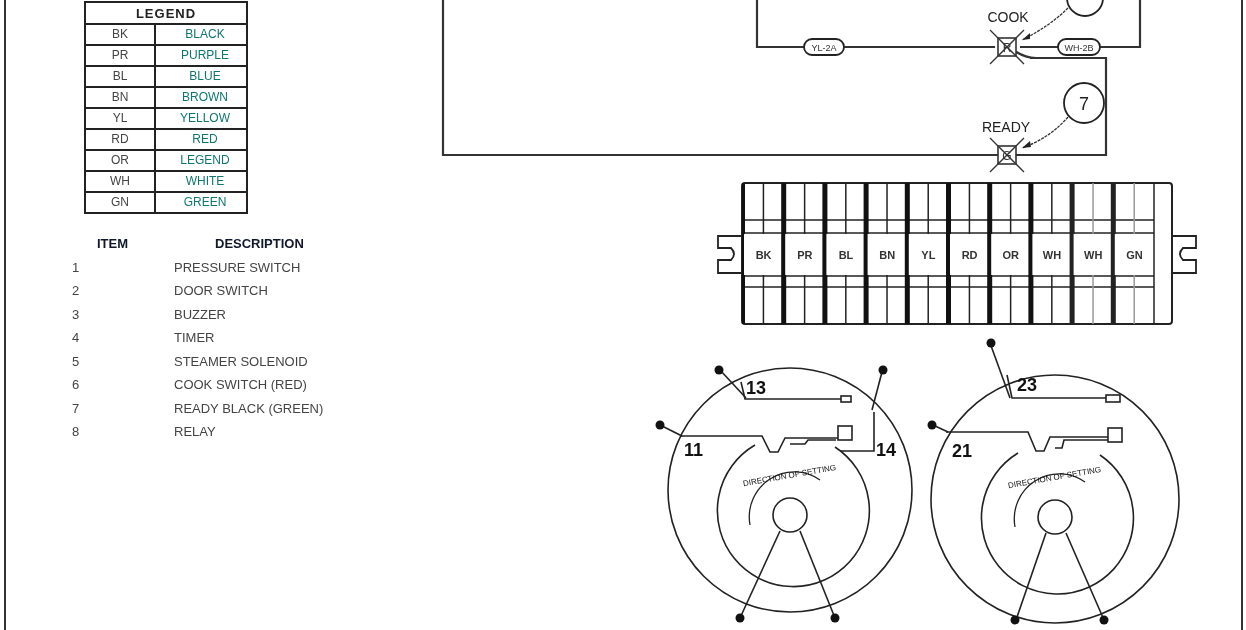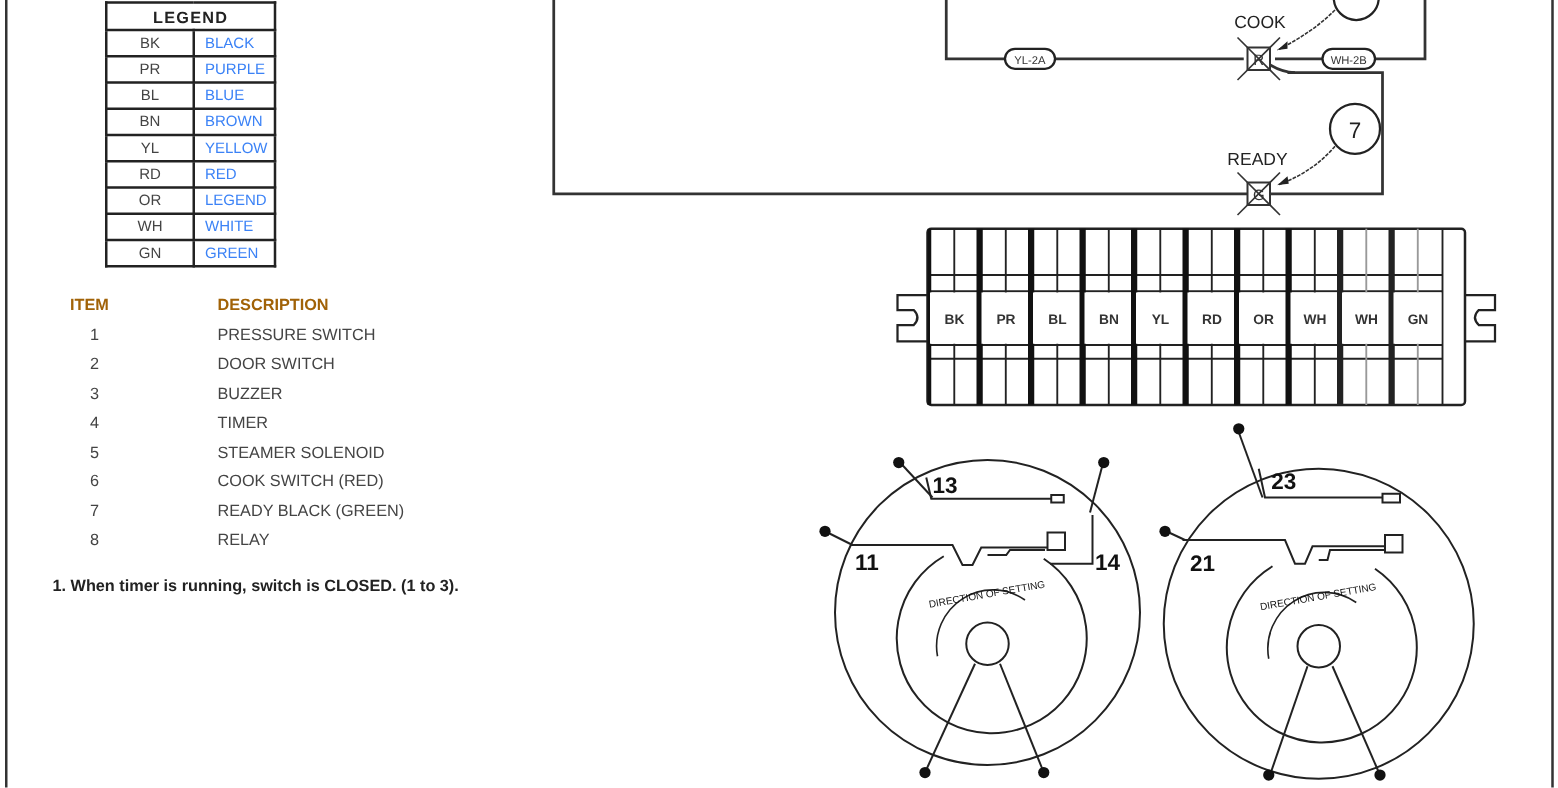--- a/index.html
+++ b/index.html
@@ -2,29 +2,29 @@
 <html><head>
 <meta charset="utf-8">
 <style>
   html, body { margin: 0; padding: 0; background: #ffffff; }
   body { width: 1246px; height: 630px; position: relative; overflow: hidden;
          font-family: "Liberation Sans", sans-serif; color: #222; }
   .frame-left { position: absolute; left: 4px; top: 0; width: 2px; height: 630px; background: #333; }
   .frame-right { position: absolute; left: 1241px; top: 0; width: 2px; height: 630px; background: #333; }
 
   
-  .legend { position: absolute; left: 84px; top: 1px; width: 137px; border-collapse: collapse; }
+  .legend { position: absolute; left: 84px; top: 1px; width: 164px; border-collapse: collapse; }
   .legend td, .legend th { border: 2px solid #222; padding: 0; height: 19px; font-size: 12px; line-height: 17px; }
   .legend th { font-weight: bold; font-size: 13px; letter-spacing: 1px; text-align: center; height: 20px; }
   .legend td.code { width: 68px; text-align: center; color: #444; }
-  .legend td.name { text-align: left; padding-left: 8px; color: #3b82f6; }
+  .legend td.name { text-align: center; padding-left: 8px; color: #0f766e; }
 
   
   .items { position: absolute; left: 56px; top: 232px; font-size: 13px; color: #444; }
-  .items .hdr { font-weight: bold; color: #a16207; }
+  .items .hdr { font-weight: bold; color: #0f172a; margin-left: 41px; }
   .items .row { display: flex; height: 23.5px; align-items: center; }
   .items .num { width: 118px; padding-left: 16px; box-sizing: border-box; }
   .items .hdr .num { padding-left: 0; }
   .items .desc { white-space: nowrap; }
 
   .note { position: absolute; left: 42px; top: 458px; font-size: 13px; font-weight: bold; color: #222; line-height: 21px; }
   .note .line2 { padding-left: 21px; }
 
   svg.diagram { position: absolute; left: 0; top: 0; }
   svg text { font-family: "Liberation Sans", sans-serif; }
@@ -114,21 +114,20 @@
       <span class="num">7</span>
       <span class="desc">READY BLACK (GREEN)</span>
     </div>
   <div class="row">
       <span class="num">8</span>
       <span class="desc">RELAY</span>
     </div>
 </div>
 
 <div class="note">
-  <div>1. When timer is running, switch is CLOSED. (1 to 3).</div>
 </div>
 
 <svg class="diagram" width="1246" height="630" viewBox="0 0 1246 630">
 
   <g fill="none" stroke="#333" stroke-width="2.2">
     <polyline points="443,0 443,155 1106,155 1106,58 1030,58"></polyline>
     <polyline points="757,0 757,47 805,47"></polyline>
     <line x1="844" y1="47" x2="995" y2="47"></line>
     <line x1="1020" y1="47" x2="1058" y2="47"></line>
     <polyline points="1100,47 1140,47 1140,0"></polyline>

